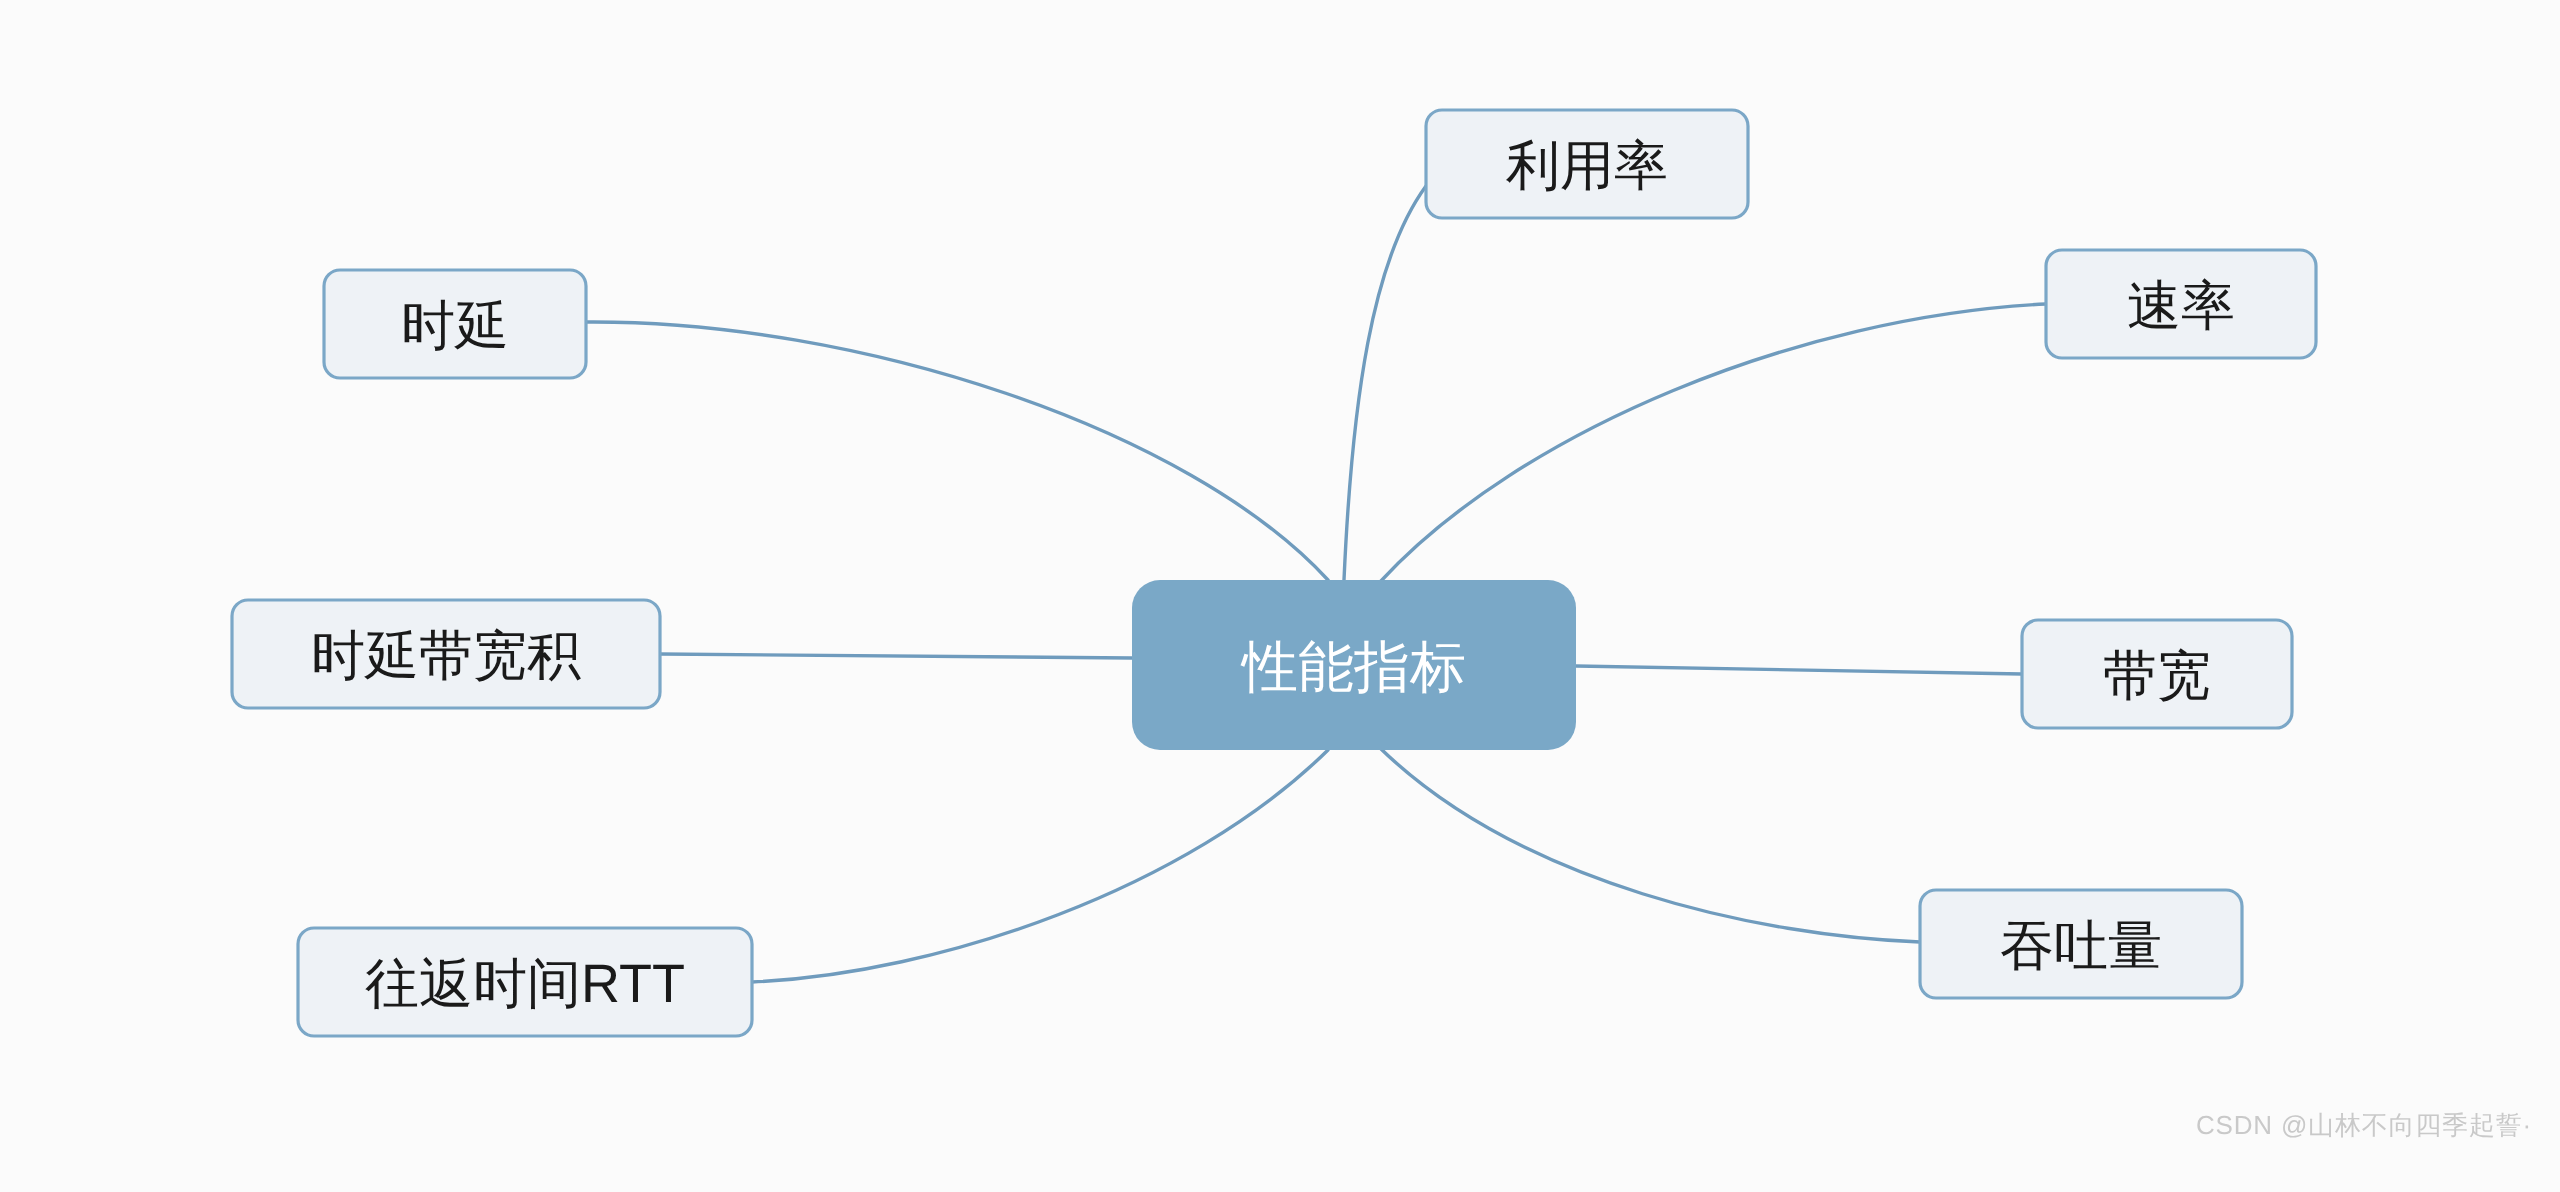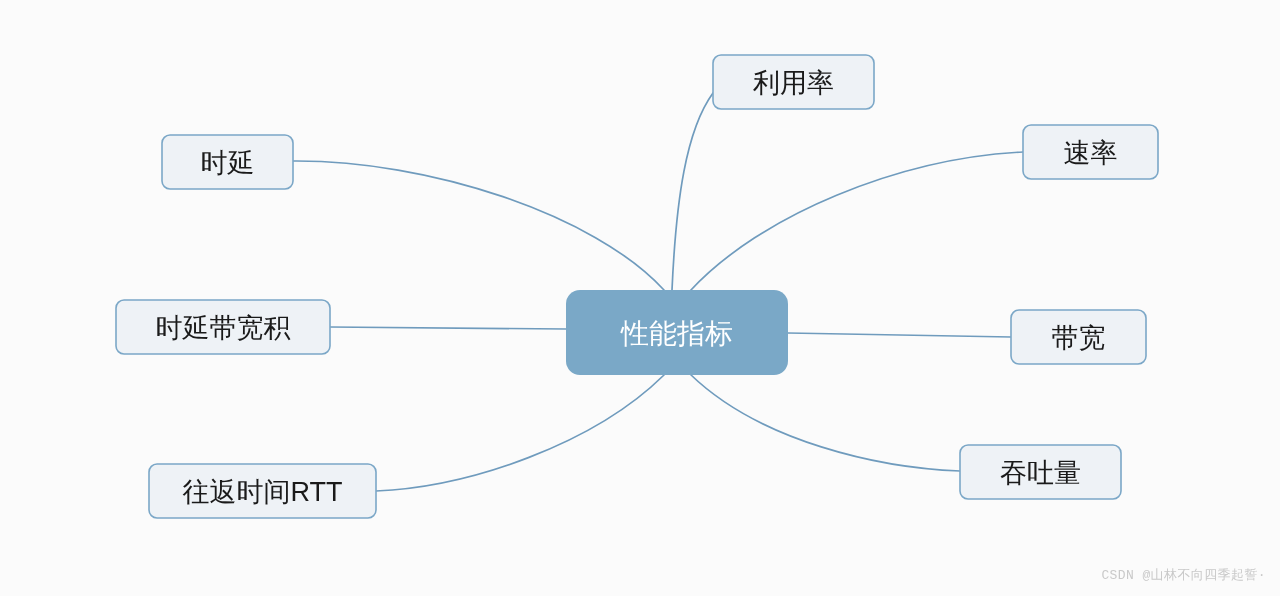--- a/index.html
+++ b/index.html
@@ -47,24 +47,24 @@
   .root-label {
     fill: #ffffff;
     font-family: "Liberation Sans", "DejaVu Sans", sans-serif;
     font-size: 28px;
     text-anchor: middle;
     dominant-baseline: central;
   }
   .watermark {
     position: absolute;
     right: 14px;
-    bottom: 12px;
+    bottom: 24px;
     color: #c9c9c9;
     font-size: 13px;
-    font-family: Liberation Mono, monospace;
+    font-family: Liberation Sans, sans-serif;
     letter-spacing: 0.4px;
     white-space: nowrap;
     user-select: none;
   }
 </style>
 </head>
 <body>
 
 <svg id="mindmap" viewBox="0 0 1280 596">
   <g id="edges-layer">

